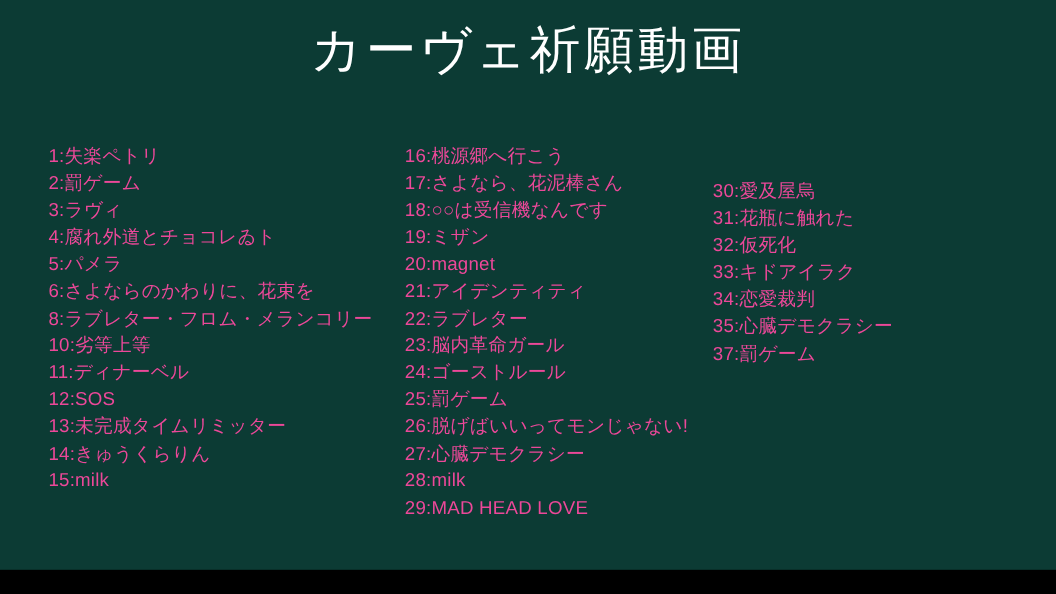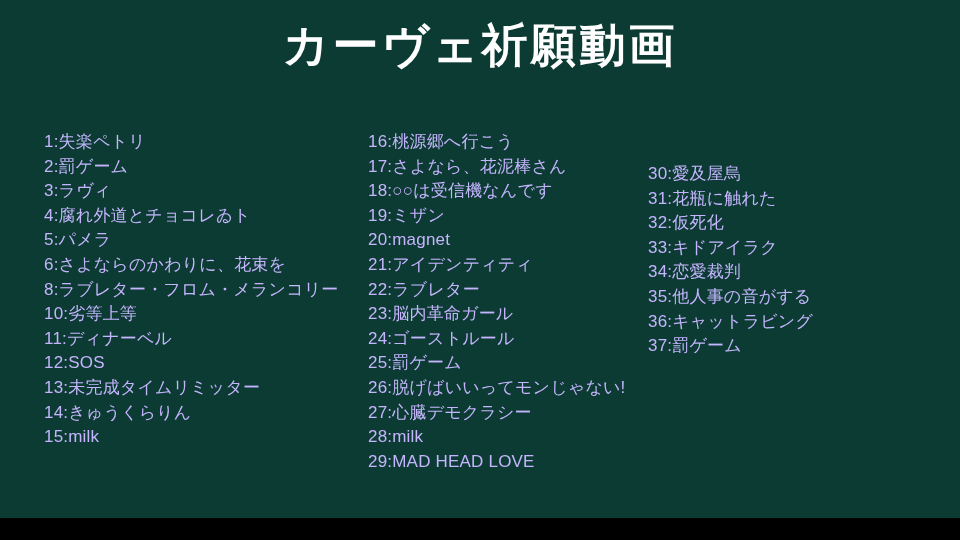--- a/index.html
+++ b/index.html
@@ -24,21 +24,21 @@
   }
   .title {
     position: absolute;
     top: 16px;
     left: 0;
     width: 960px;
     text-align: center;
     font-size: 46px;
     line-height: 58px;
     letter-spacing: 3px;
-    font-weight: 700;
+    font-weight: 400;
     color: #ffffff;
     white-space: nowrap;
   }
   .columns {
     position: absolute;
     top: 130px;
     left: 0;
     width: 960px;
     display: flex;
     flex-direction: row;
@@ -46,21 +46,21 @@
   }
   .column {
     box-sizing: border-box;
   }
   .col-1 { width: 330px; padding-left: 44px; }
   .col-2 { width: 290px; padding-left: 38px; }
   .col-3 { width: 340px; padding-left: 28px; margin-top: 32px; }
   .entry {
     font-size: 17px;
     line-height: 24.6px;
-    color: #c4b5fd;
+    color: #ec4899;
     white-space: nowrap;
     letter-spacing: 0.2px;
   }
   .bottom-bar {
     position: absolute;
     left: 0;
     bottom: 0;
     width: 960px;
     height: 22px;
     background: #000000;
@@ -107,22 +107,21 @@
       <div class="entry">28:milk</div>
       <div class="entry">29:MAD HEAD LOVE</div>
     </div>
 
     <div class="column col-3">
       <div class="entry">30:愛及屋烏</div>
       <div class="entry">31:花瓶に触れた</div>
       <div class="entry">32:仮死化</div>
       <div class="entry">33:キドアイラク</div>
       <div class="entry">34:恋愛裁判</div>
-      <div class="entry">35:他人事の音がする</div>
-      <div class="entry">36:キャットラビング</div>
+      <div class="entry">35:心臓デモクラシー</div>
       <div class="entry">37:罰ゲーム</div>
     </div>
 
   </div>
 
   <div class="bottom-bar"></div>
 
 </div>
 
 </body></html>

